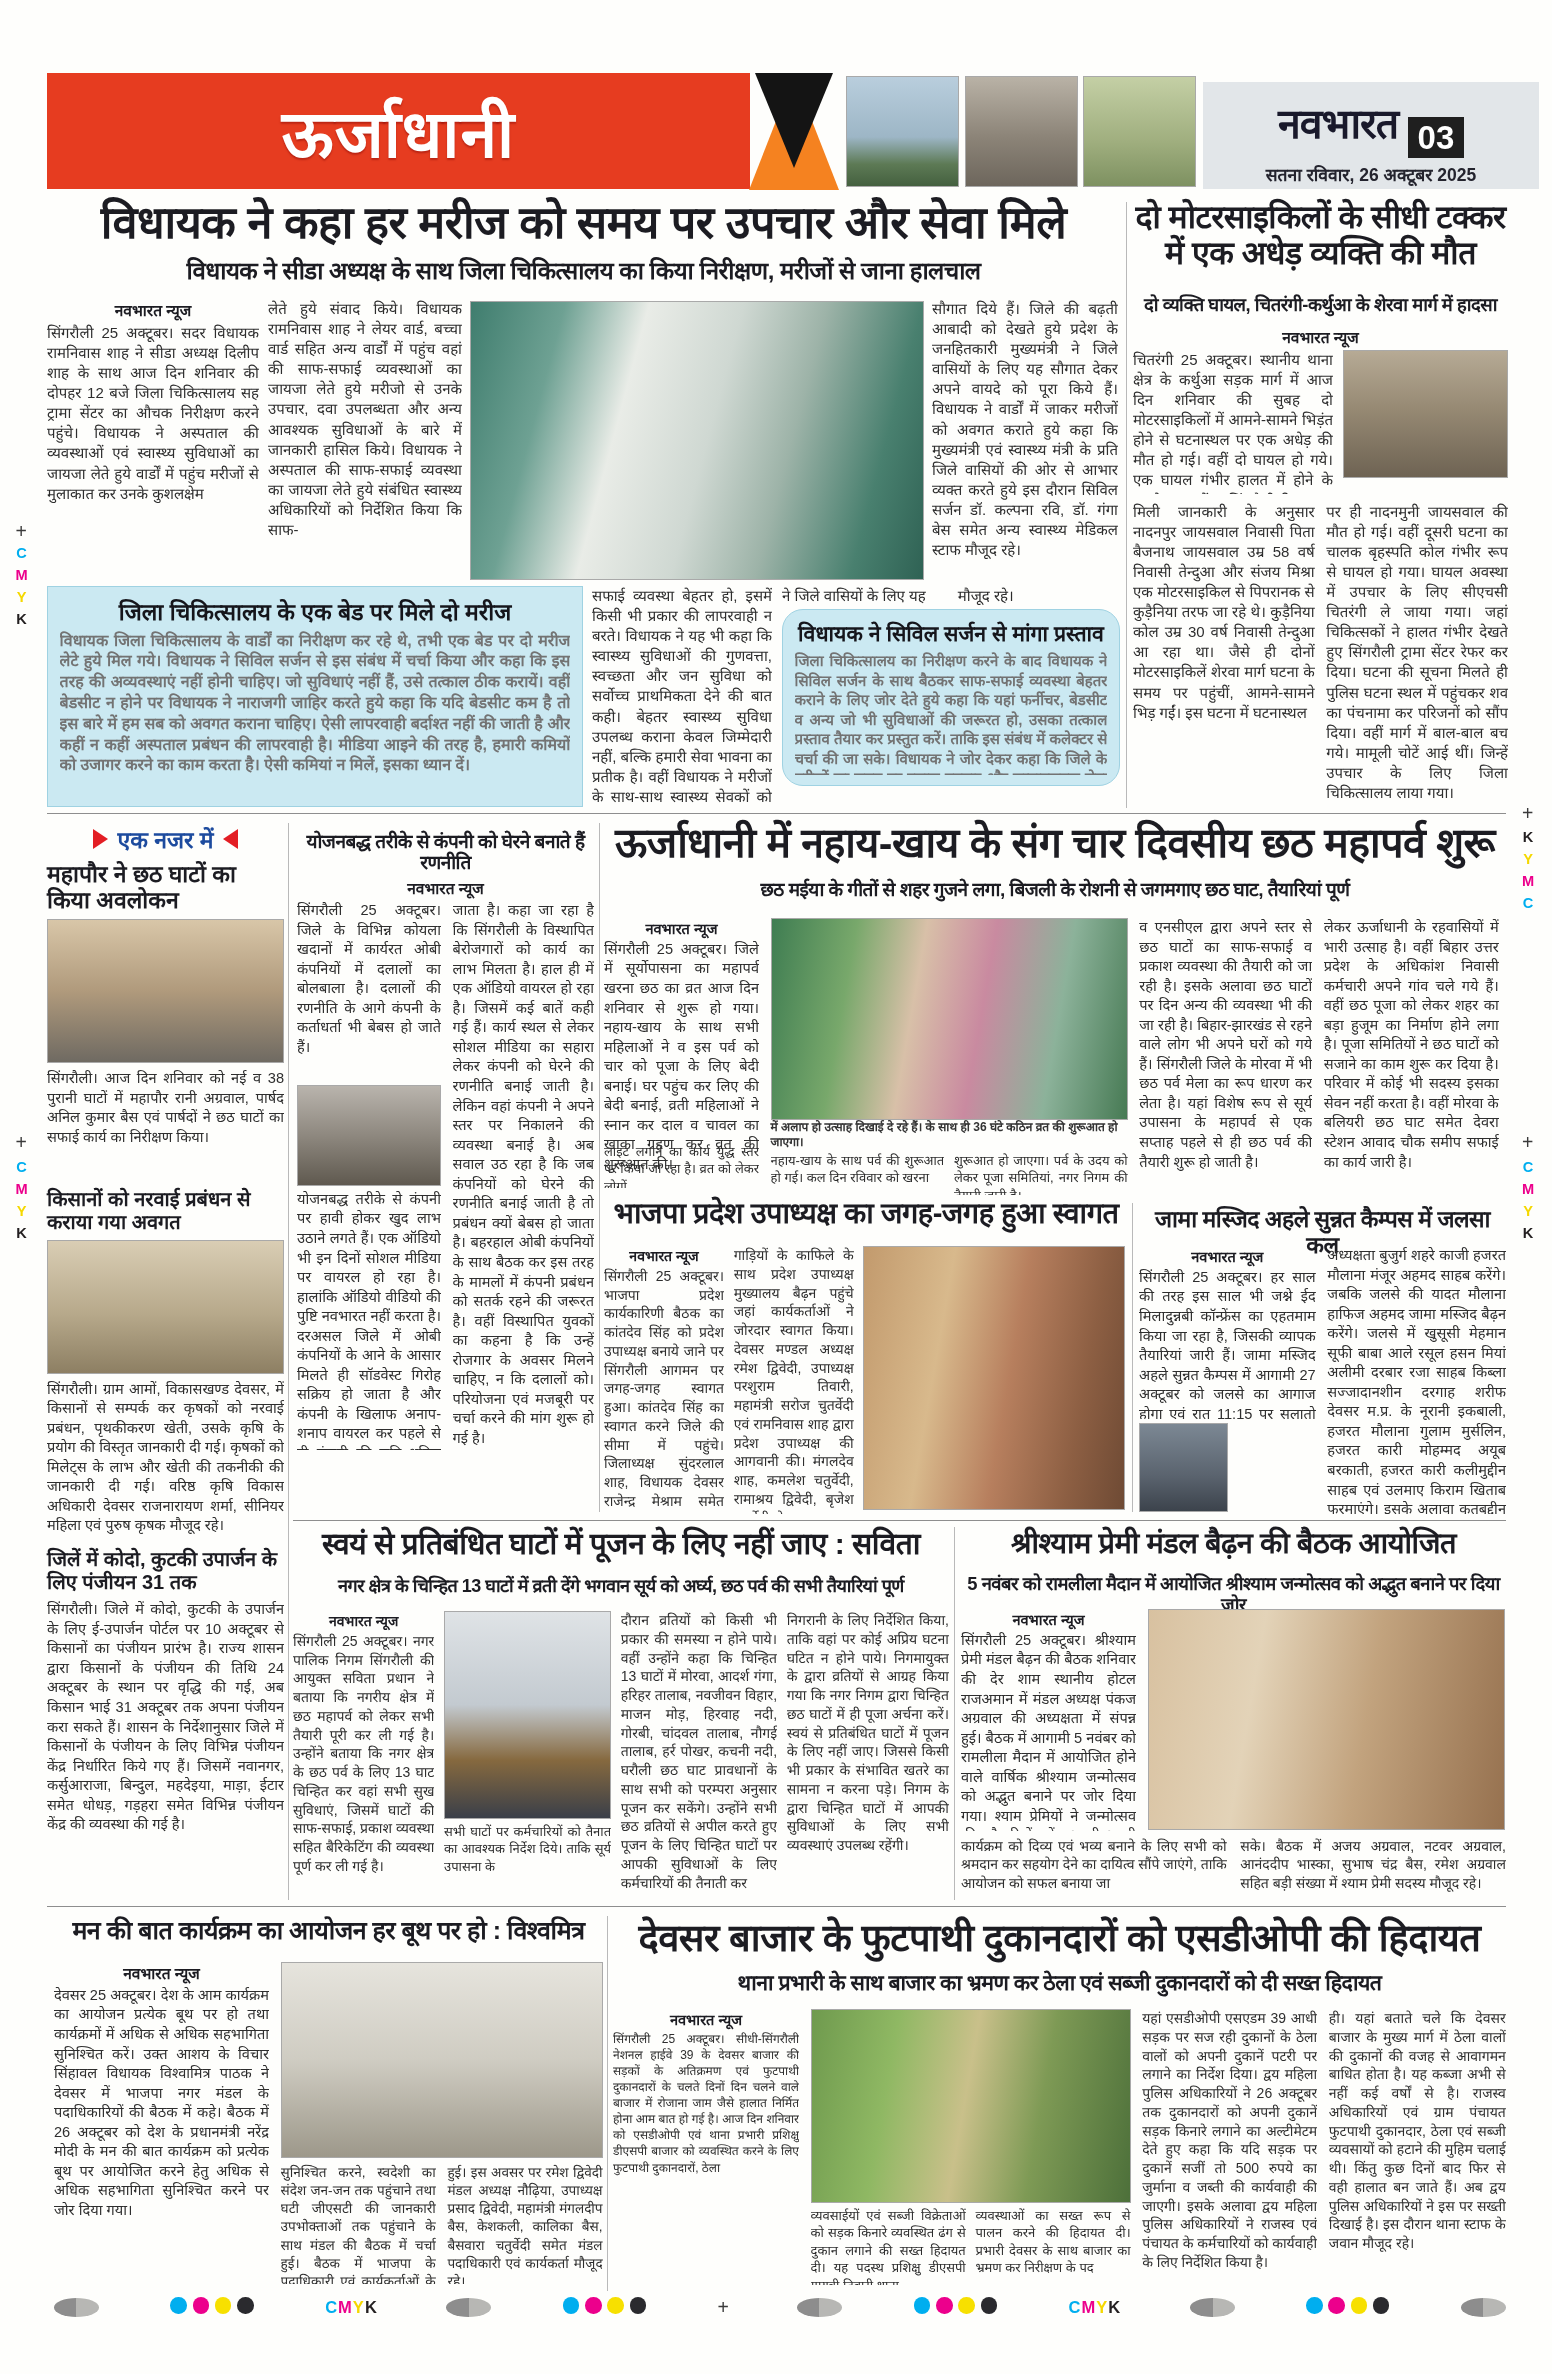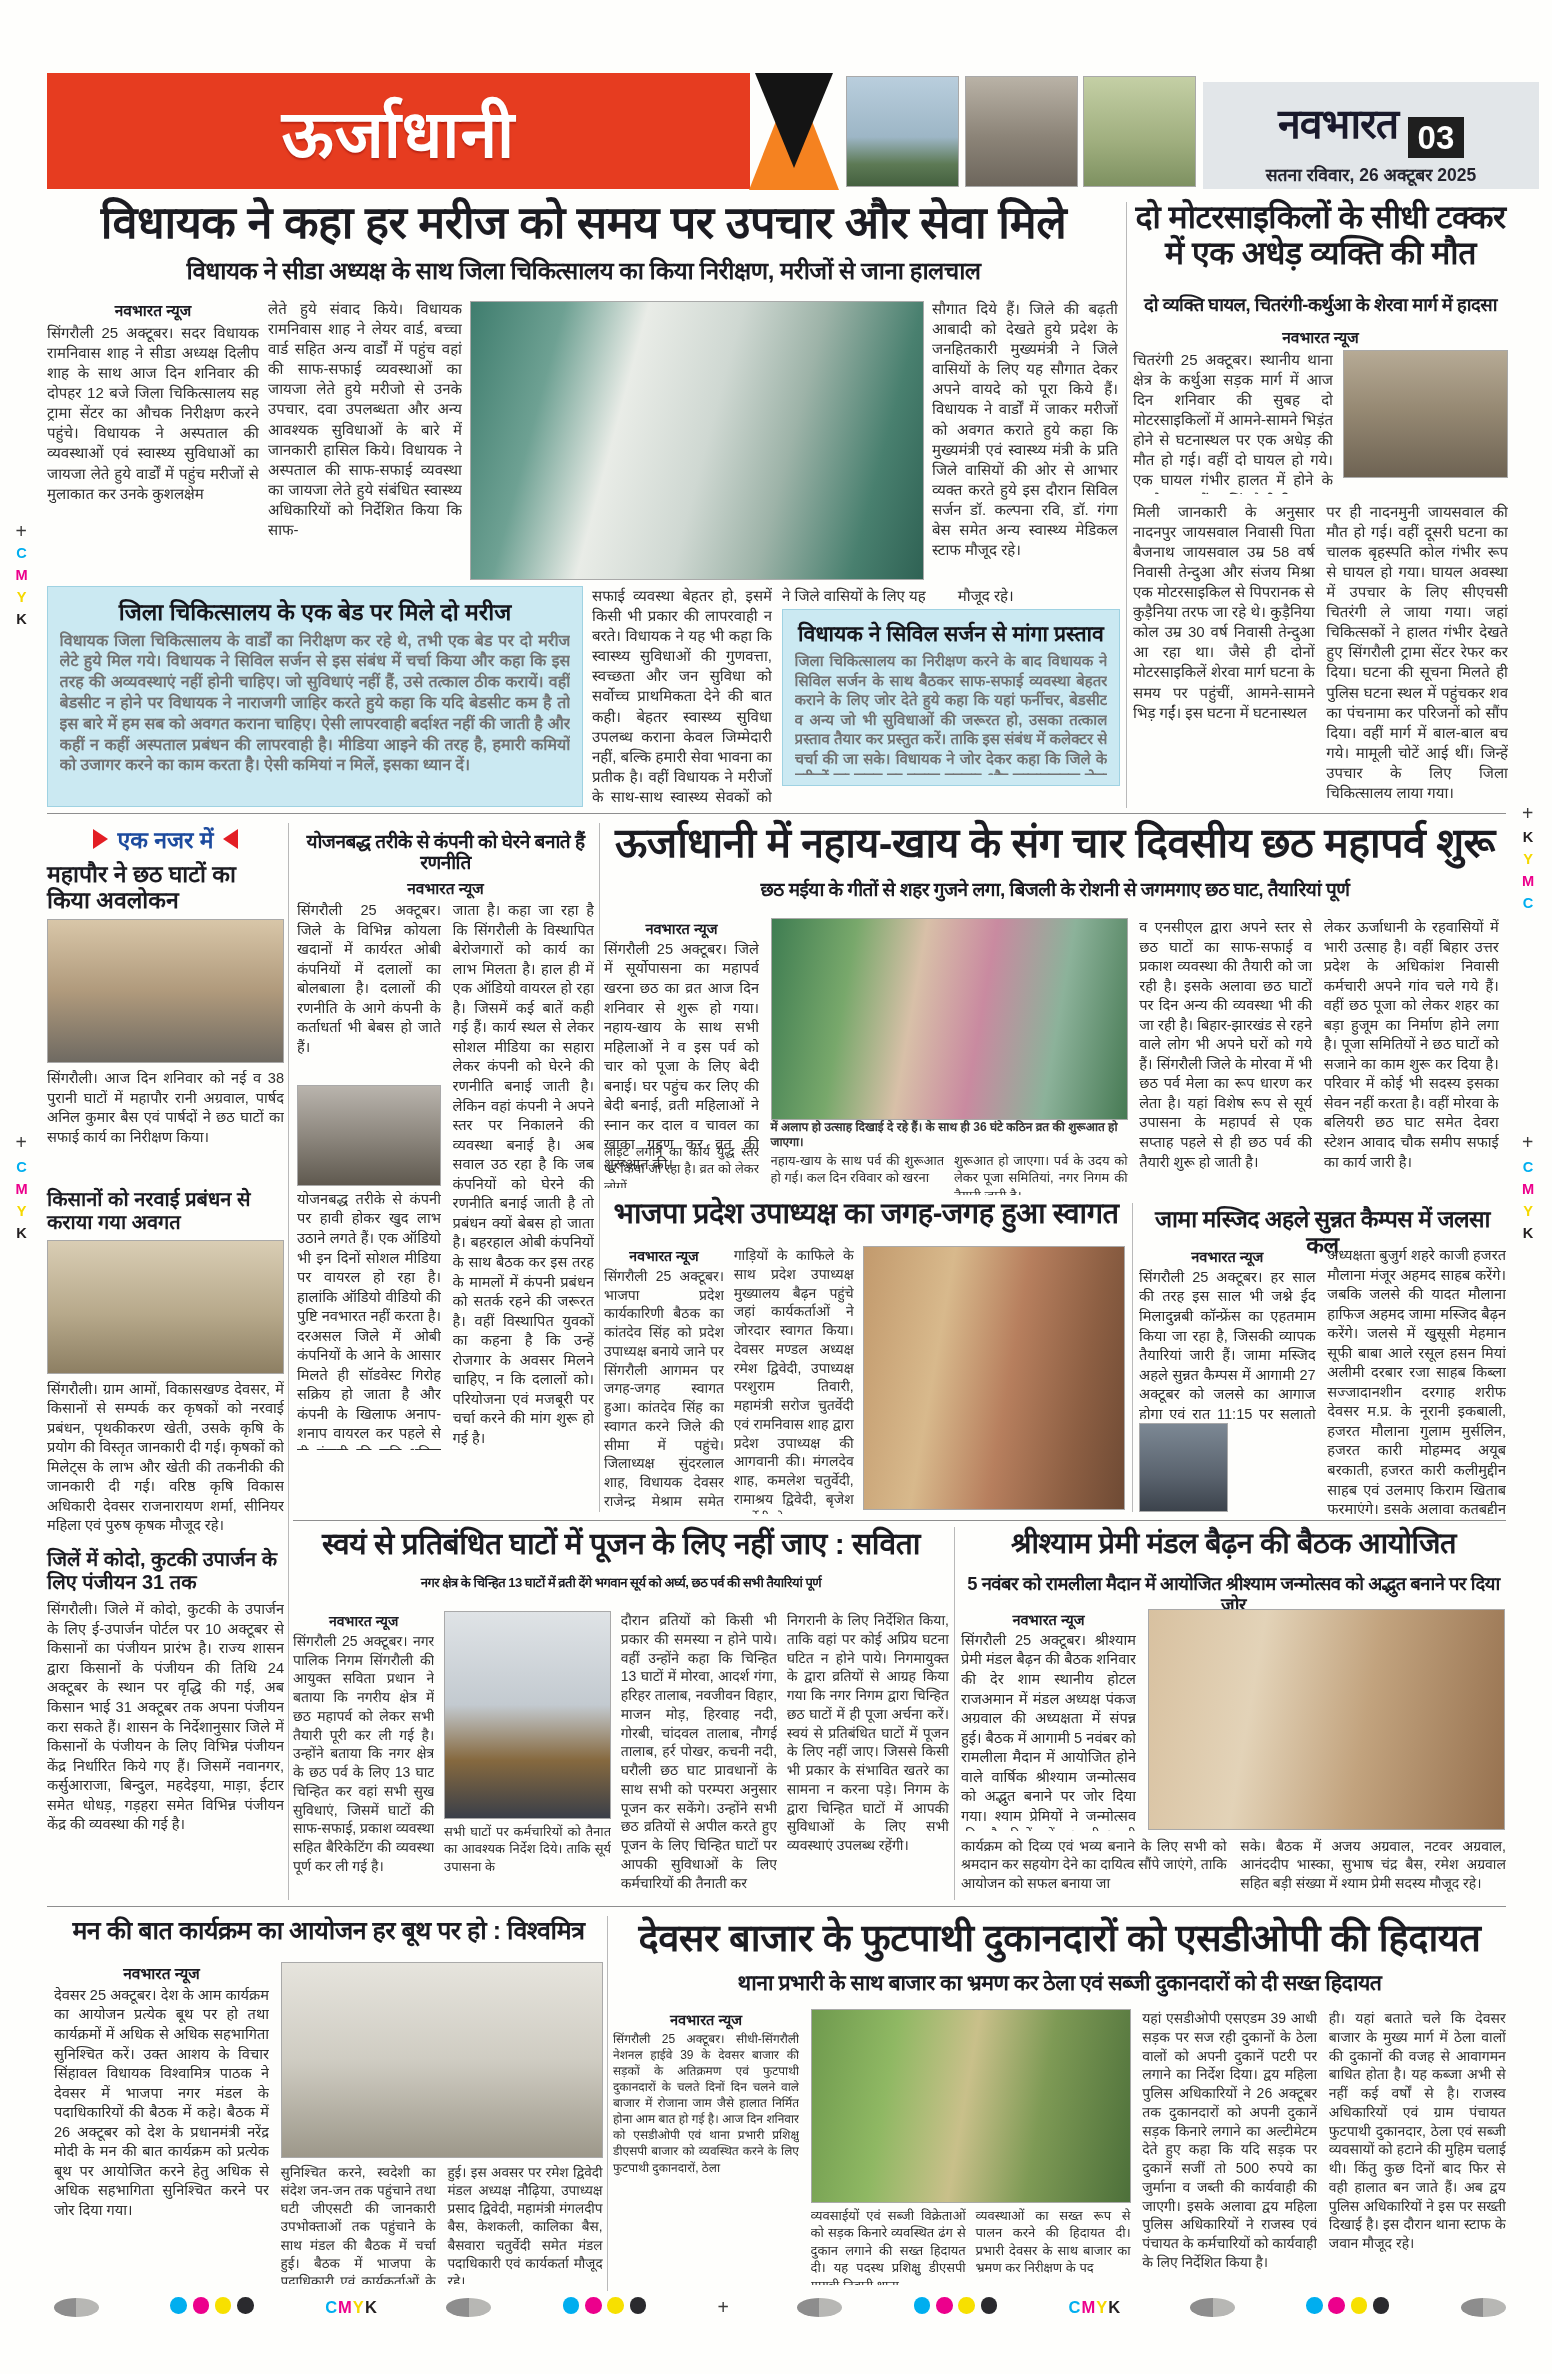--- a/index.html
+++ b/index.html
@@ -102,21 +102,21 @@
   <div class="abs cyanbox" style="left:47px;top:586px;width:536px;height:221px;">
     <div class="t">जिला चिकित्सालय के एक बेड पर मिले दो मरीज</div>
     <div class="b" style="height:171px;">विधायक जिला चिकित्सालय के वार्डों का निरीक्षण कर रहे थे, तभी एक बेड पर दो मरीज लेटे हुये मिल गये। विधायक ने सिविल सर्जन से इस संबंध में चर्चा किया और कहा कि इस तरह की अव्यवस्थाएं नहीं होनी चाहिए। जो सुविधाएं नहीं हैं, उसे तत्काल ठीक करायें। वहीं बेडसीट न होने पर विधायक ने नाराजगी जाहिर करते हुये कहा कि यदि बेडसीट कम है तो इस बारे में हम सब को अवगत कराना चाहिए। ऐसी लापरवाही बर्दाश्त नहीं की जाती है और कहीं न कहीं अस्पताल प्रबंधन की लापरवाही है। मीडिया आइने की तरह है, हमारी कमियों को उजागर करने का काम करता है। ऐसी कमियां न मिलें, इसका ध्यान दें।</div>
   </div>
   <div class="abs body" style="left:592px;top:586px;width:180px;height:221px;">सफाई व्यवस्था बेहतर हो, इसमें किसी भी प्रकार की लापरवाही न बरते। विधायक ने यह भी कहा कि स्वास्थ्य सुविधाओं की गुणवत्ता, स्वच्छता और जन सुविधा को सर्वोच्च प्राथमिकता देने की बात कही। बेहतर स्वास्थ्य सुविधा उपलब्ध कराना केवल जिम्मेदारी नहीं, बल्कि हमारी सेवा भावना का प्रतीक है। वहीं विधायक ने मरीजों के साथ-साथ स्वास्थ्य सेवकों को अवगत कराया कि जिला चिकित्सालय सह ट्रामा सेंटर में चर्चा की गई है। प्रदेश के मुख्यमंत्री डॉ. मोहन यादव एवं स्वास्थ्य मंत्री राजेन्द्र शुक्ला</div>
   <div class="abs" style="left:782px;top:586px;width:338px;height:221px;">
     <div style="display:flex;gap:13.6px;font-size:15px;line-height:1.3;margin-bottom:3.9px;">
       <span style="flex:1;">ने जिले वासियों के लिए यह</span>
       <span style="flex:1;">मौजूद रहे।</span>
     </div>
-    <div class="cyanbox" style="height:177px;box-sizing:border-box;">
+    <div class="cyanbox" style="height:177px;box-sizing:border-box;border-radius:21px;">
       <div class="t" style="font-size:21.3px;">विधायक ने सिविल सर्जन से मांगा प्रस्ताव</div>
       <div class="b" style="font-size:15px;height:124px;">जिला चिकित्सालय का निरीक्षण करने के बाद विधायक ने सिविल सर्जन के साथ बैठकर साफ-सफाई व्यवस्था बेहतर कराने के लिए जोर देते हुये कहा कि यहां फर्नीचर, बेडसीट व अन्य जो भी सुविधाओं की जरूरत हो, उसका तत्काल प्रस्ताव तैयार कर प्रस्तुत करें। ताकि इस संबंध में कलेक्टर से चर्चा की जा सके। विधायक ने जोर देकर कहा कि जिले के मरीजों का समय पर इलाज उपचार और सम्मानजनक सेवा मिले। स्वास्थ्य सेवा इसका विशेष ख्याल रखें। इसमें किसी भी प्रकार की लापरवाही बर्दाश्त नहीं की जाएगी। चिकित्सक से अस्पताल के संबंध में अन्य बिन्दुओं पर विस्तार से चर्चा की है।</div>
     </div>
   </div>
 
   <div class="abs rule-v" style="left:1126px;top:202px;height:606px;"></div>
   <div class="abs hl center" style="left:1133px;top:200px;width:375px;font-size:32px;">दो मोटरसाइकिलों के सीधी टक्कर में एक अधेड़ व्यक्ति की मौत</div>
   <div class="abs hl center" style="left:1133px;top:295px;width:375px;font-size:18.4px;font-weight:600;">दो व्यक्ति घायल, चितरंगी-कर्थुआ के शेरवा मार्ग में हादसा</div>
   <div class="abs" style="left:1133px;top:326px;width:375px;">
     <div class="byline">नवभारत न्यूज</div>
@@ -206,21 +206,21 @@
         <div class="body" style="height:151px;font-size:14.6px;">सिंगरौली 25 अक्टूबर। हर साल की तरह इस साल भी जश्ने ईद मिलादुन्नबी कॉन्फ्रेंस का एहतमाम किया जा रहा है, जिसकी व्यापक तैयारियां जारी हैं। जामा मस्जिद अहले सुन्नत कैम्पस में आगामी 27 अक्टूबर को जलसे का आगाज होगा एवं रात 11:15 पर सलातो सलाम के साथ समापन होगा। जलसे का एहतमाम अंजुमन कमेटी जामा मस्जिद बैढ़न में. हदीश खान की कमेटी द्वारा किया जा रहा है। उक्त जलसे की</div>
         <div class="photo ph-masjid" style="width:89px;height:89px;margin-top:3.9px;"></div>
       </div>
       <div class="body" style="width:179px;height:268px;font-size:14.6px;">अध्यक्षता बुजुर्ग शहरे काजी हजरत मौलाना मंजूर अहमद साहब करेंगे। जबकि जलसे की यादत मौलाना हाफिज अहमद जामा मस्जिद बैढ़न करेंगे। जलसे में खुसूसी मेहमान सूफी बाबा आले रसूल हसन मियां अलीमी दरबार रजा साहब किब्ला सज्जादानशीन दरगाह शरीफ देवसर म.प्र. के नूरानी इकबाली, हजरत मौलाना गुलाम मुर्सलिन, हजरत कारी मोहम्मद अयूब बरकाती, हजरत कारी कलीमुद्दीन साहब एवं उलमाए किराम खिताब फरमाएंगे। इसके अलावा कुतुबुद्दीन नूरी, सालार माण्डवी, रौनक अंजुम आदि मौजूद रहेंगे।</div>
     </div>
   </div>
 
   <div class="abs rule-h" style="left:293px;top:1520px;width:1213px;"></div>
 
   <div class="abs hl center" style="left:293px;top:1527px;width:656px;font-size:30px;">स्वयं से प्रतिबंधित घाटों में पूजन के लिए नहीं जाए : सविता</div>
-  <div class="abs hl center" style="left:293px;top:1576px;width:656px;font-size:13px;font-weight:600;">नगर क्षेत्र के चिन्हित 13 घाटों में व्रती देंगे भगवान सूर्य को अर्घ्य, छठ पर्व की सभी तैयारियां पूर्ण</div>
+  <div class="abs hl center" style="left:293px;top:1576px;width:656px;font-size:18px;font-weight:600;">नगर क्षेत्र के चिन्हित 13 घाटों में व्रती देंगे भगवान सूर्य को अर्घ्य, छठ पर्व की सभी तैयारियां पूर्ण</div>
   <div class="abs" style="left:293px;top:1611px;width:656px;height:289px;">
     <div style="display:flex;gap:9.7px;">
       <div style="width:142px;">
         <div class="byline" style="font-size:14px;">नवभारत न्यूज</div>
         <div class="body" style="height:264px;font-size:14px;">सिंगरौली 25 अक्टूबर। नगर पालिक निगम सिंगरौली की आयुक्त सविता प्रधान ने बताया कि नगरीय क्षेत्र में छठ महापर्व को लेकर सभी तैयारी पूरी कर ली गई है। उन्होंने बताया कि नगर क्षेत्र के छठ पर्व के लिए 13 घाट चिन्हित कर वहां सभी सुख सुविधाएं, जिसमें घाटों की साफ-सफाई, प्रकाश व्यवस्था सहित बैरिकेटिंग की व्यवस्था पूर्ण कर ली गई है।</div>
       </div>
       <div style="width:167px;">
         <div class="photo ph-savita" style="width:167px;height:208px;"></div>
         <div class="body" style="height:72px;font-size:13px;margin-top:3.9px;">सभी घाटों पर कर्मचारियों को तैनात का आवश्यक निर्देश दिये। ताकि सूर्य उपासना के</div>
       </div>

